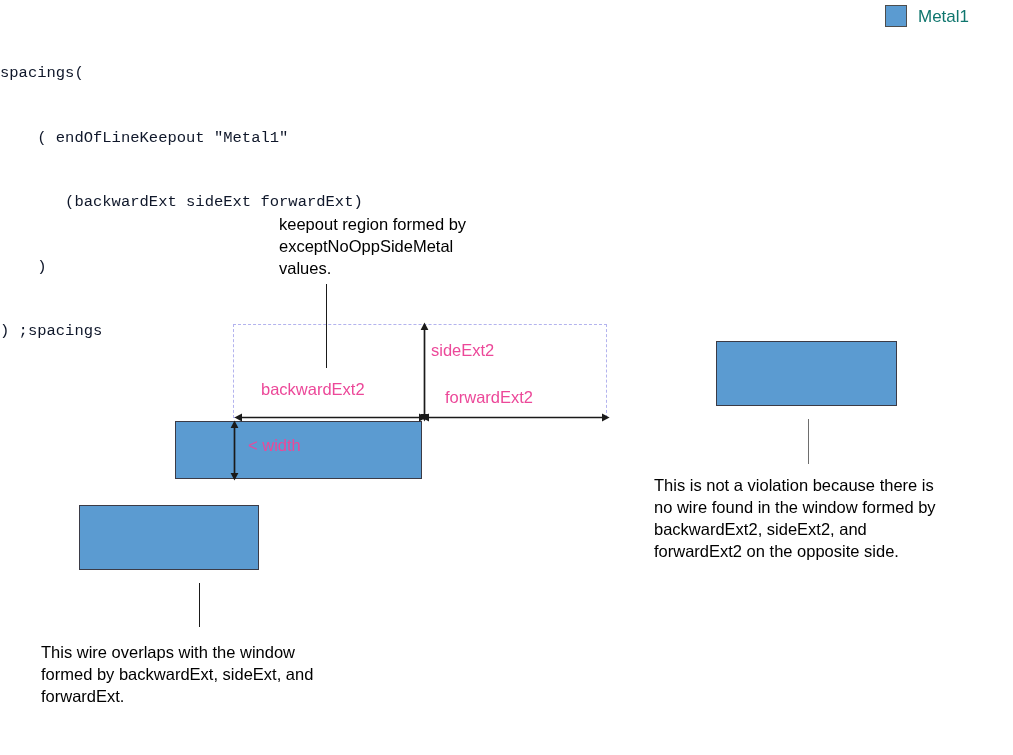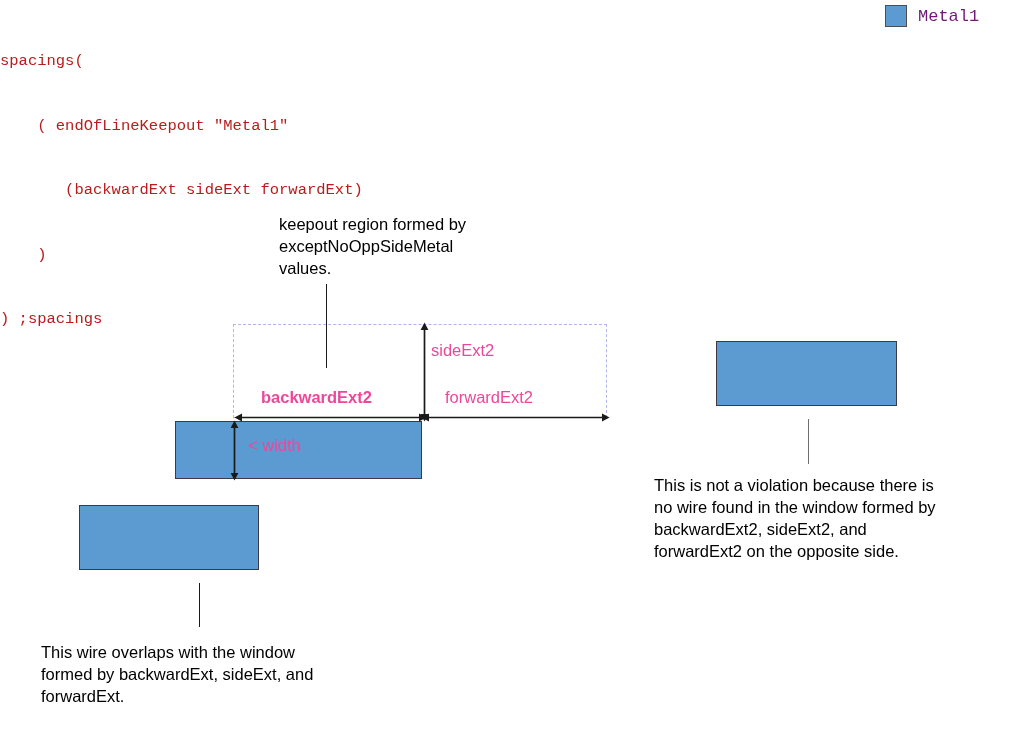--- a/index.html
+++ b/index.html
@@ -17,27 +17,27 @@
     width: 1013px;
     height: 755px;
     background: #ffffff;
     overflow: hidden;
   }
 
   
   #code-block {
     position: absolute;
     left: 0px;
-    top: 8px;
+    top: 20px;
     width: 860px;
     font-family: "Liberation Mono", "DejaVu Sans Mono", monospace;
     font-size: 15.5px;
     line-height: 21.5px;
     white-space: pre;
-    color: #b91c1c;
+    color: #0f172a;
     letter-spacing: 0px;
   }
   #code-block .code-line {
     white-space: pre;
     display: block;
   }
 
   
   #legend {
     position: absolute;
@@ -49,23 +49,22 @@
   }
   #legend .swatch {
     width: 22px;
     height: 22px;
     background: #5b9bd1;
     border: 1.5px solid #4d4d4d;
     box-sizing: border-box;
   }
   #legend .legend-label {
     font-size: 17px;
-    color: #701a75;
+    color: #0f766e;
     line-height: 1;
-    font-family: Liberation Mono, monospace;
   }
 
   
   .metal-rect {
     position: absolute;
     background: #5b9bd1;
     border: 1.5px solid #3b3b46;
     box-sizing: border-box;
   }
   .keepout-box {
@@ -135,21 +134,21 @@
   <div class="leader-line" style="left:326px; top:284px; height:84px;"></div>
 
   <div class="metal-rect" style="left:175px; top:421px; width:247px; height:58px;"></div>
 
   <div class="metal-rect" style="left:79px; top:505px; width:180px; height:65px;"></div>
 
   <div class="metal-rect" style="left:716px; top:341px; width:181px; height:65px;"></div>
 
   <div class="dim-label" style="left:431px; top:340px;">sideExt2</div>
 
-  <div class="dim-label" style="left:261px; top:387px;font-weight:bold;">backwardExt2</div>
+  <div class="dim-label" style="left:261px; top:379px;">backwardExt2</div>
 
   <div class="dim-label" style="left:445px; top:387px;">forwardExt2</div>
 
   <div class="dim-label" style="left:248px; top:435px;">&lt; width</div>
 
   <div class="leader-line" style="left:199px; top:583px; height:44px;"></div>
 
   <div class="leader-line grey" style="left:808px; top:419px; height:45px;"></div>
 
   <div class="note" style="left:41px; top:641px; width:400px;">This wire overlaps with the window

